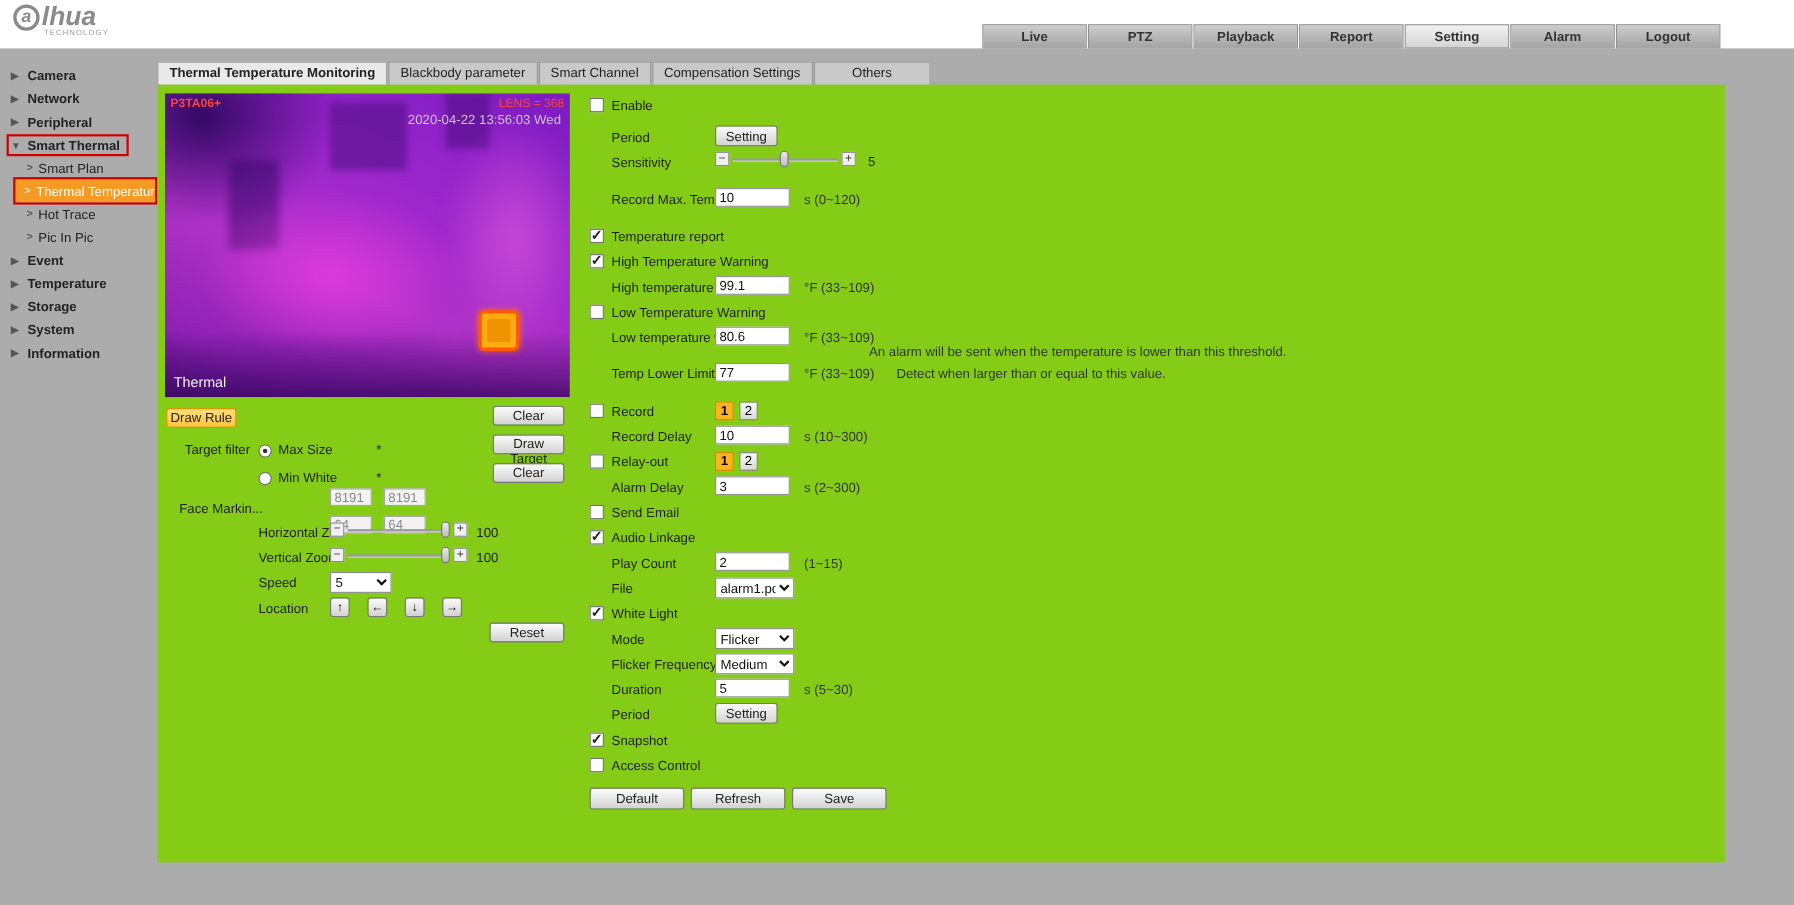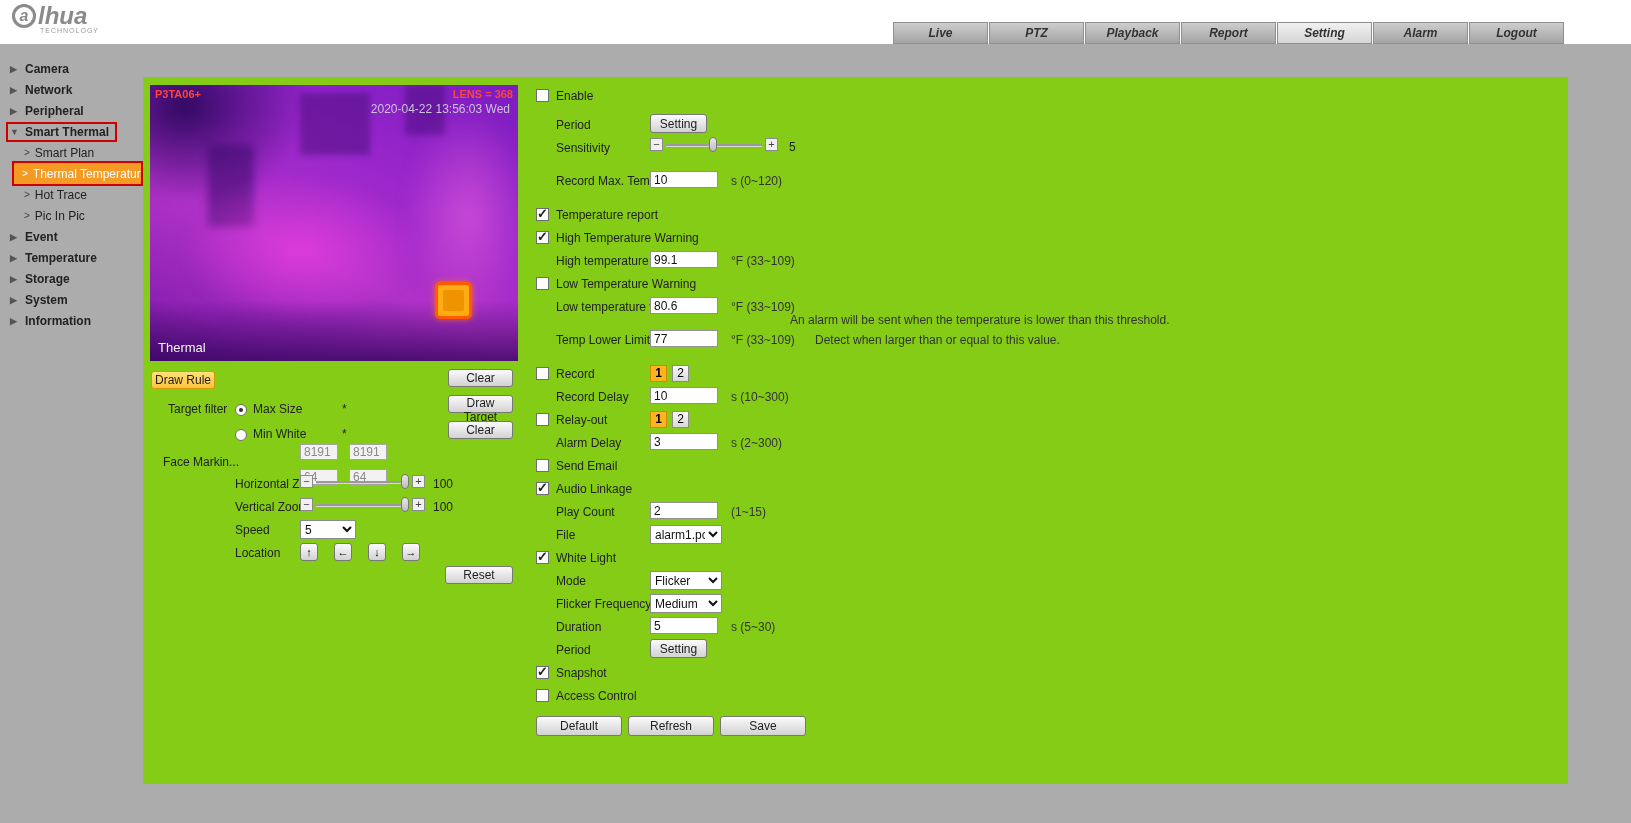--- a/index.html
+++ b/index.html
@@ -13,21 +13,21 @@
     overflow: hidden;
   }
 
   
   .header { position:absolute; left:0; top:0; width:1631px; height:44px; background:#ffffff; }
   .logo-wrap { position:absolute; left:12px; top:3px; }
   .logo { color:#8a8a8a; font-weight:bold; font-style:italic; font-size:24px; line-height:26px; display:flex; align-items:center; }
   .logo-ring { display:inline-block; width:24px; height:24px; border:3px solid #8a8a8a; border-radius:50%; text-align:center; line-height:18px; font-size:16px; margin-right:2px; font-style:italic; }
   .logo-sub { font-size:7px; letter-spacing:1px; color:#9a9a9a; margin-left:28px; margin-top:-2px; }
   .nav { position:absolute; right:67px; top:22px; display:flex; gap:1px; }
-  .nav-btn { width:95px; height:22px; background:linear-gradient(#cdcdcd,#a4a4a4); border:1px solid #8f8f8f; font-weight:bold; font-size:12px; color:#333; font-family:inherit; cursor:pointer;font-style:italic; }
+  .nav-btn { width:95px; height:22px; background:linear-gradient(#cdcdcd,#a4a4a4); border:1px solid #8f8f8f; font-weight:bold; font-size:12px; color:#333; font-family:inherit; cursor:pointer; }
   .nav-btn.active { background:linear-gradient(#f1f1f1,#d5d5d5); }
 
   
   .sidebar { position:absolute; left:0; top:44px; width:143px; bottom:0; padding-top:14px; }
   .side-cat { height:21px; display:flex; align-items:center; padding-left:10px; gap:6px; font-weight:bold; color:#222; cursor:pointer; white-space:nowrap; }
   .side-arrow { font-size:9px; color:#555; width:9px; }
   .side-sub { height:21px; display:flex; align-items:center; padding-left:24px; gap:5px; color:#222; cursor:pointer; white-space:nowrap; }
   .sub-arrow { font-size:10px; color:#444; }
   .annot { display:inline-flex; align-items:center; gap:6px; padding:1px 6px 1px 2px; outline:2px solid #cf0000; }
   .side-sub.active-sub { margin-left:14px; width:127px; padding-left:8px; background:#f59a23; color:#fff; outline:2px solid #cf0000; }
@@ -72,21 +72,21 @@
   .tb1 { left:-20px; top:-20px; width:180px; height:140px; background:radial-gradient(ellipse at 30% 30%, rgba(30,4,80,.85), rgba(30,4,80,0) 70%); filter:blur(4px); }
   .tb2 { left:30px; top:90px; width:240px; height:150px; background:radial-gradient(ellipse, rgba(235,62,226,.75), rgba(235,62,226,0) 70%); filter:blur(6px); }
   .tb3 { right:-10px; top:30px; width:120px; height:200px; background:radial-gradient(ellipse, rgba(228,96,220,.6), rgba(228,96,220,0) 75%); filter:blur(8px); }
   .tb4 { left:0; bottom:-10px; width:368px; height:70px; background:linear-gradient(0deg, rgba(52,6,92,.9), rgba(52,6,92,0)); }
   .tb5 { left:150px; top:8px; width:70px; height:62px; background:rgba(60,10,110,.45); filter:blur(3px); }
   .tb6 { left:255px; top:0; width:40px; height:50px; background:rgba(70,12,120,.5); filter:blur(3px); }
   .tb7 { left:58px; top:60px; width:46px; height:82px; background:rgba(50,8,100,.5); filter:blur(4px); }
   .blackbody { left:285px; top:197px; width:37px; height:37px; background:#ffac12; border:3px solid #ff5a00; border-radius:5px; box-shadow:0 0 6px rgba(255,120,0,.8); }
   .blackbody::after { content:""; position:absolute; left:5px; top:5px; right:5px; bottom:5px; background:#ef9400; border-radius:2px; }
   .osd-tl { left:5px; top:3px; color:#ff4438; font-size:11px; font-weight:bold; }
-  .osd-tr { right:5px; top:3px; color:#ff4438; font-size:11px; font-weight:bold;text-align:right; }
+  .osd-tr { right:5px; top:3px; color:#ff4438; font-size:11px; font-weight:normal;text-align:right; }
   .osd-time { right:8px; top:17px; color:#c9c2d8; font-size:12px; }
   .osd-ch { left:8px; bottom:6px; color:#f2f2f2; font-size:13px; }
 </style>
 </head>
 <body>
 
 <div class="header">
   <div class="logo-wrap">
     <div class="logo">
       <span class="logo-ring">a</span>
@@ -156,20 +156,27 @@
     <span class="side-arrow">▶</span>
     <span>System</span>
   </div>
   <div class="side-cat">
     <span class="side-arrow">▶</span>
     <span>Information</span>
   </div>
 </div>
 
 <div class="content">
+  <div class="tabs">
+    <div class="tab active">Thermal Temperature Monitoring</div>
+    <div class="tab">Blackbody parameter</div>
+    <div class="tab">Smart Channel</div>
+    <div class="tab">Compensation Settings</div>
+    <div class="tab wide">Others</div>
+  </div>
 
   <div class="panel">
 
     <div class="preview">
       <div class="layer tb1"></div>
       <div class="layer tb5"></div>
       <div class="layer tb6"></div>
       <div class="layer tb7"></div>
       <div class="layer tb2"></div>
       <div class="layer tb3"></div>

